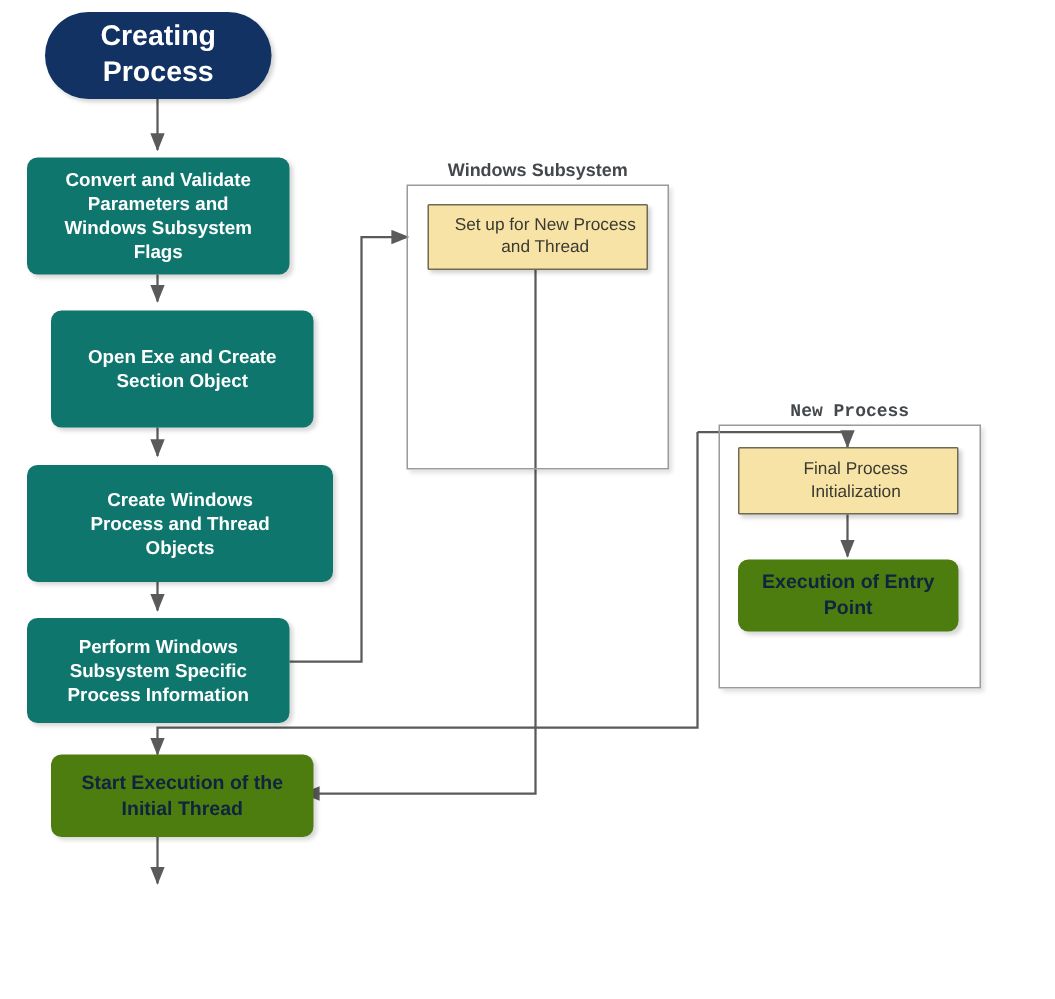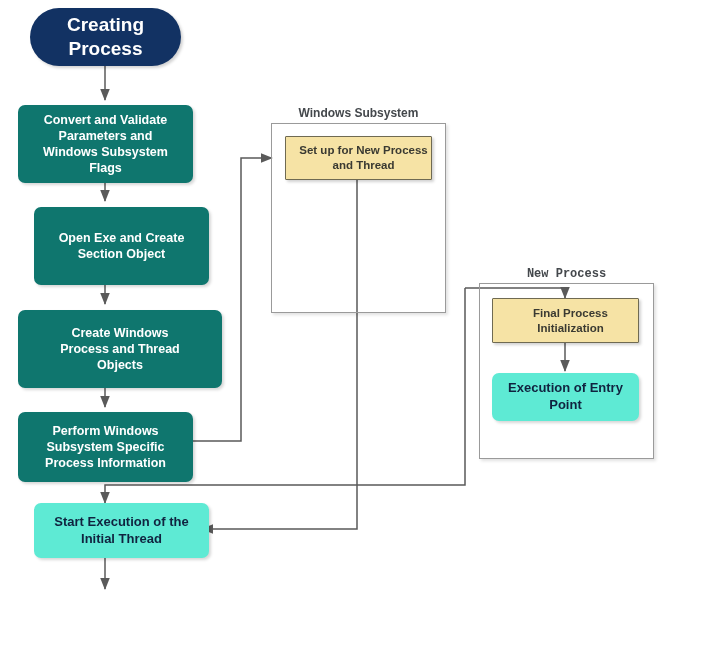--- a/index.html
+++ b/index.html
@@ -45,34 +45,34 @@
   }
   .process-coral {
     background: #0f766e;
     color: #ffffff;
     border-radius: 7px;
     font-size: 12.5px;
     font-weight: bold;
     box-shadow: 2px 2px 3px rgba(0,0,0,0.16);
   }
   .process-blue {
-    background: #5eead4;
+    background: #4d7c0f;
     color: #10233f;
     border-radius: 7px;
     font-size: 13px;
     font-weight: bold;
     box-shadow: 2px 2px 3px rgba(0,0,0,0.16);
   }
   .process-yellow {
     background: #f6e3a5;
     color: #3a3a32;
     border: 1.5px solid #6f6a52;
     border-radius: 1px;
     font-size: 11.5px;
-    font-weight: bold;
+    font-weight: normal;
     box-shadow: 2px 2px 3px rgba(0,0,0,0.18);
     padding-left: 10px;
   }
   .group-box {
     position: absolute;
     box-sizing: border-box;
     border: 1.2px solid #9a9a9a;
     background: transparent;
     box-shadow: 2px 2px 3px rgba(0,0,0,0.12);
   }

